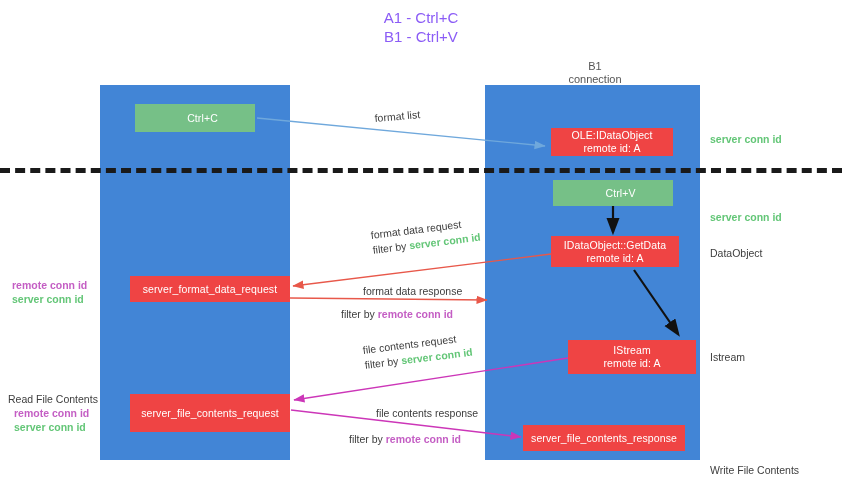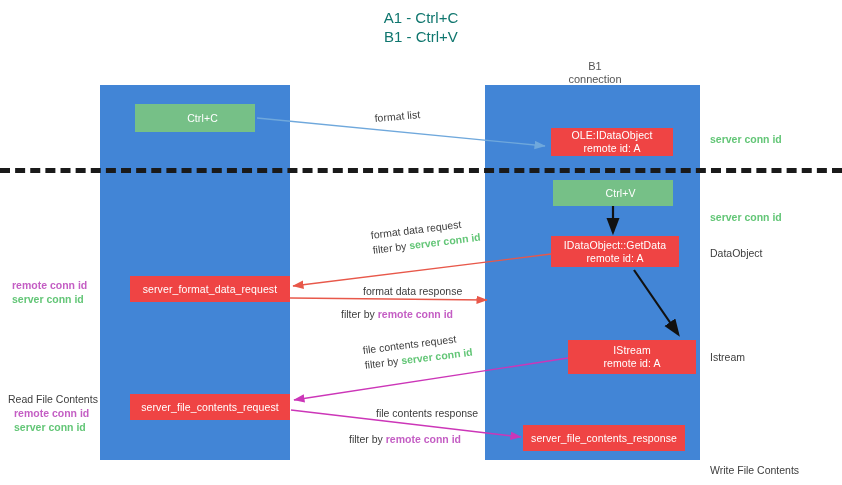--- a/index.html
+++ b/index.html
@@ -18,21 +18,21 @@
 
   
   .title {
     position: absolute;
     left: 0;
     top: 8px;
     width: 842px;
     text-align: center;
     font-size: 15px;
     line-height: 19px;
-    color: #0f766e;
+    color: #8b5cf6;
   }
 
   
   .col-head {
     position: absolute;
     text-align: center;
     font-size: 11px;
     line-height: 13px;
     color: #555555;
     width: 160px;
@@ -164,21 +164,21 @@
   <div class="dashline"></div>
 
   <div class="box green" style="left:135px; top:104px; width:120px; height:28px;">
     <span>Ctrl+C</span>
   </div>
 
   <div class="box orange" style="left:130px; top:276px; width:160px; height:26px;">
     <span>server_format_data_request</span>
   </div>
 
-  <div class="box orange" style="left:130px; top:394px; width:160px; height:26px;">
+  <div class="box orange" style="left:130px; top:394px; width:160px; height:38px;">
     <span>server_file_contents_request</span>
   </div>
 
   <div class="box orange" style="left:551px; top:128px; width:122px; height:28px;">
     <span>OLE:IDataObject</span>
     <span class="l2">remote id: A</span>
   </div>
 
   <div class="box green" style="left:553px; top:180px; width:120px; height:26px;">
     <span>Ctrl+V</span>

